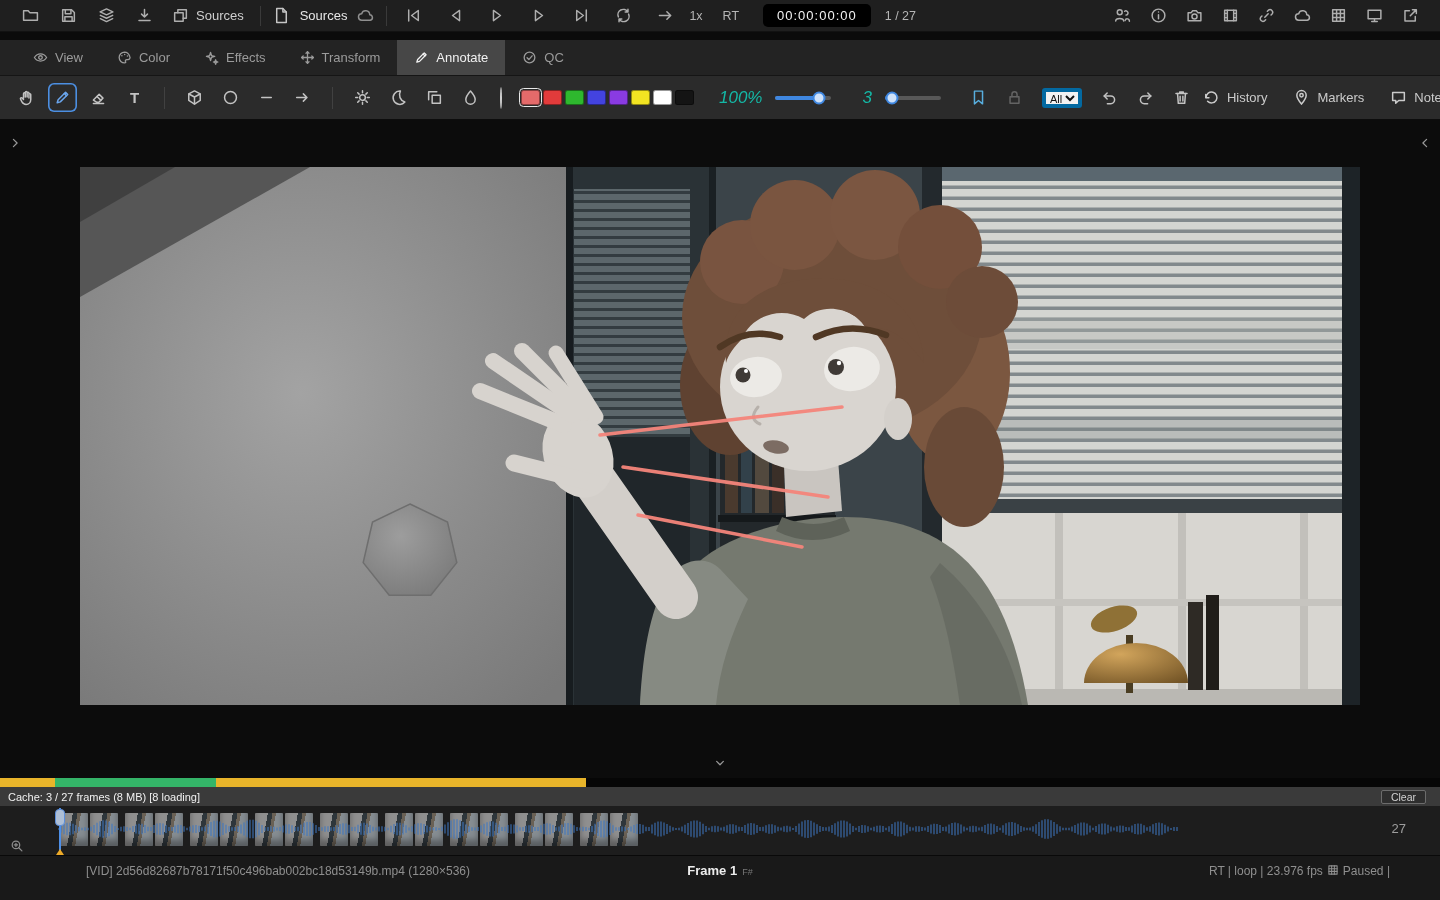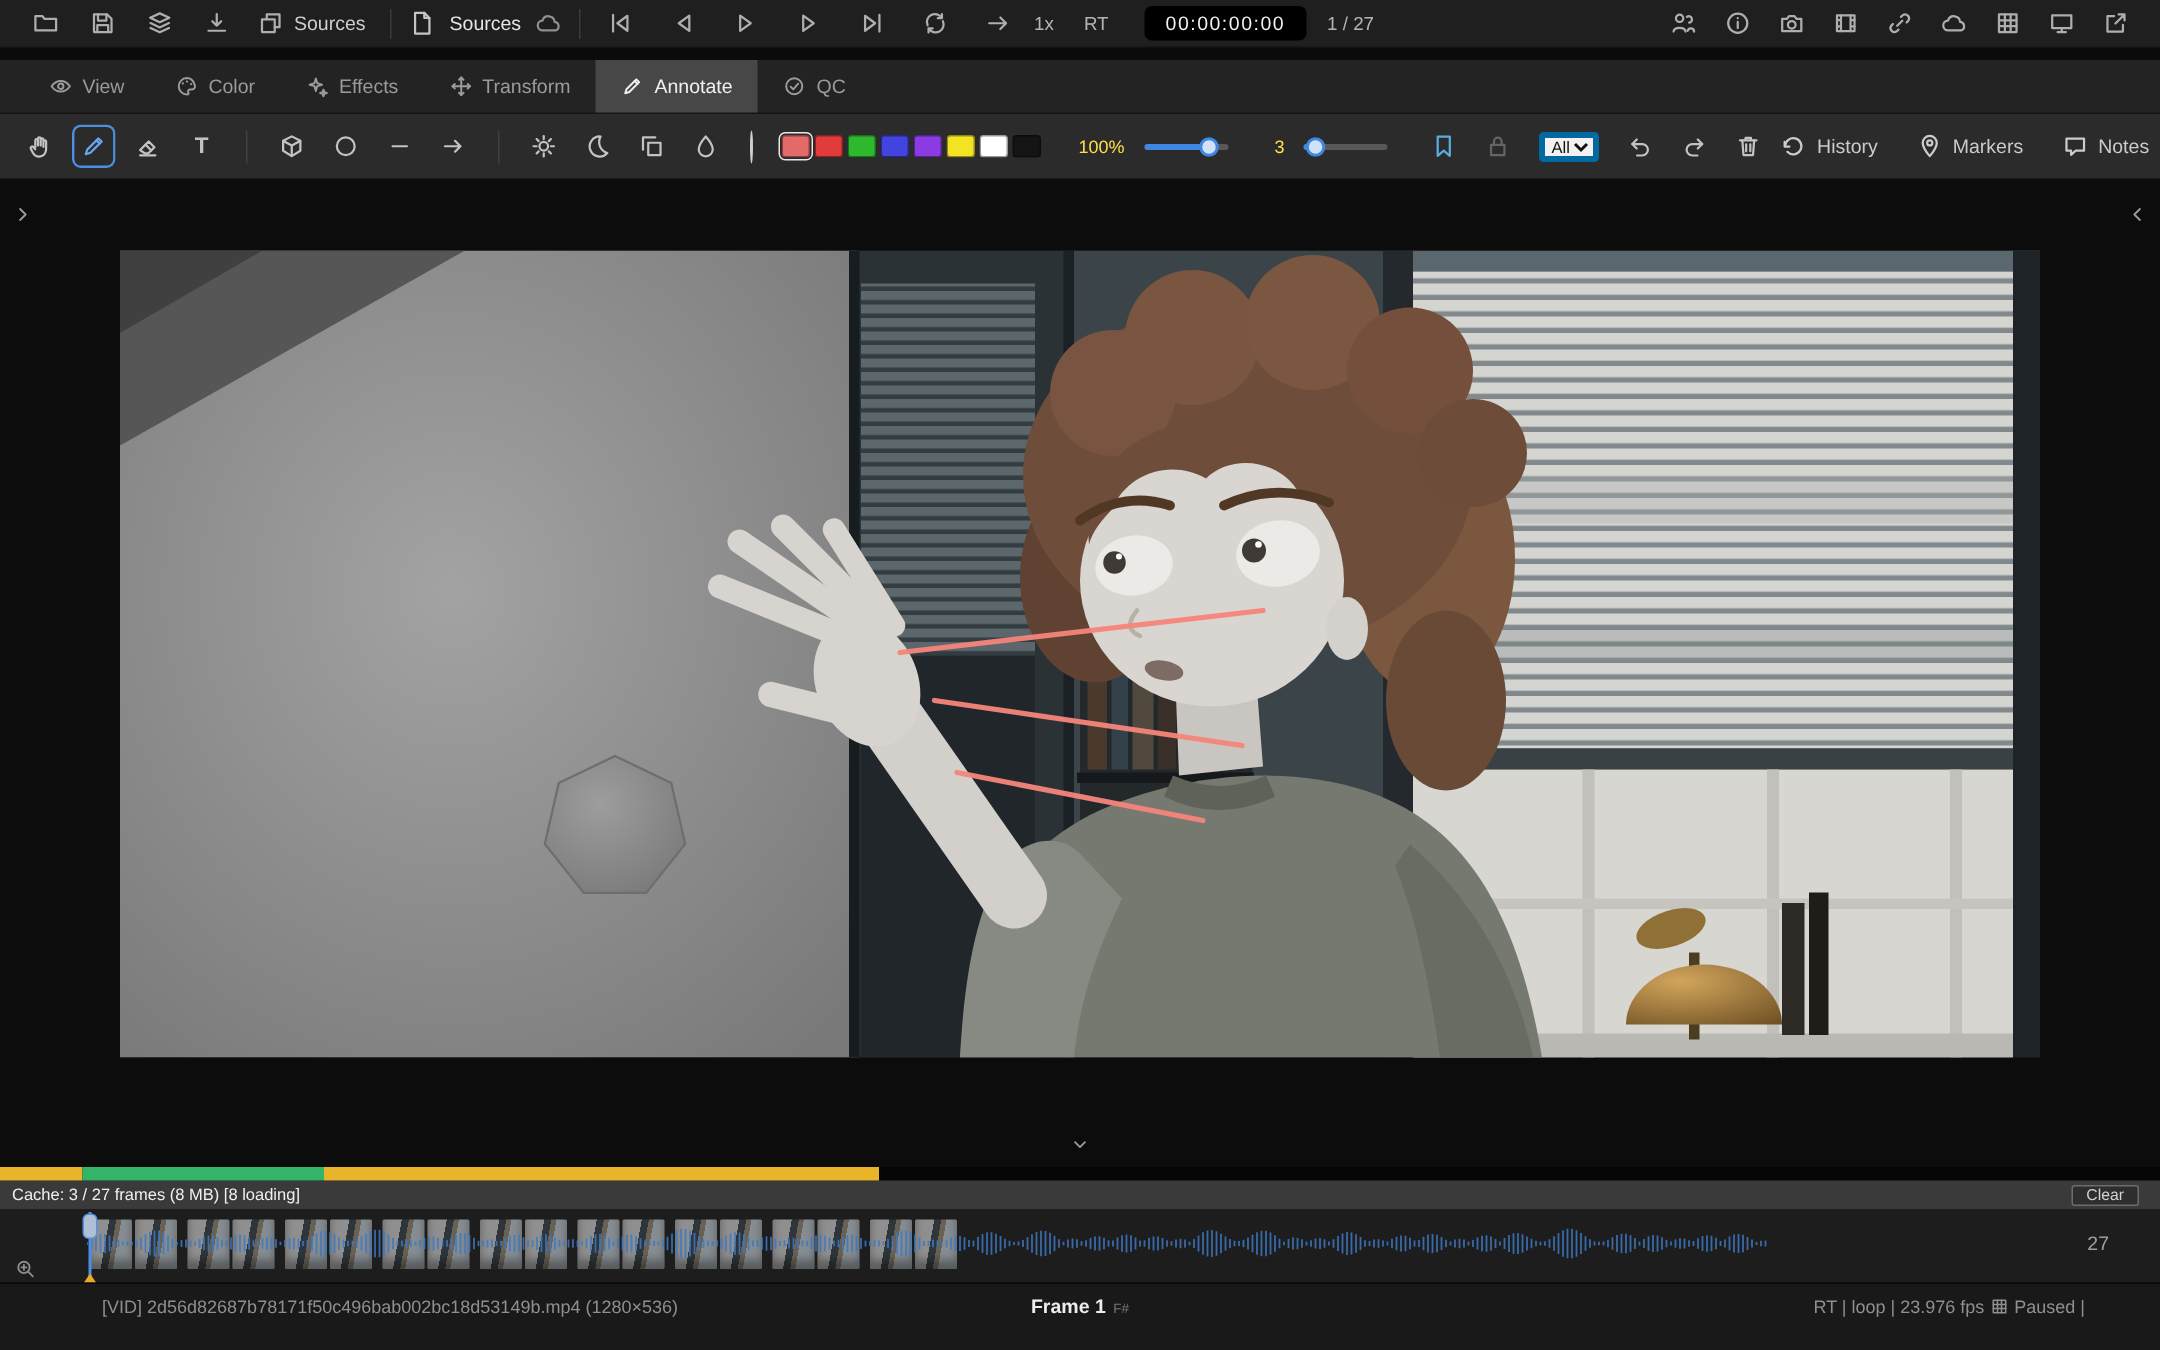--- a/index.html
+++ b/index.html
@@ -39,21 +39,21 @@
              border-bottom:1px solid #0d0d0d; display:flex; align-items:center; padding:0 12px; gap:7px; }
   .tool { width:29px; height:29px; border-radius:6px; display:flex; align-items:center;
           justify-content:center; color:#c3c3c3; flex:0 0 auto; }
   .tool.selected { box-shadow:inset 0 0 0 1.6px #4c8fe2; color:#6aa5ec; }
   .t-glyph { font-size:15px; font-weight:bold; }
   .tdiv { width:1px; height:22px; background:#414141; margin:0 8px; flex:0 0 auto; }
   .brush-preview { width:22px; height:22px; border:1.6px solid #cfcfcf; border-radius:50%; margin:0 8px; }
   .palette { display:flex; align-items:center; gap:3px; margin:0 10px 0 4px; }
   .swatch { width:19px; height:15px; border-radius:2.5px; border:1px solid rgba(0,0,0,.4); }
   .swatch.selected { outline:1.6px solid #e8e8e8; outline-offset:1px; }
-  .slider-lbl { font-size:12px; color:#fde047; margin:0 6px 0 8px; }
+  .slider-lbl { font-size:17px; color:#14b8a6; margin:0 6px 0 8px;font-style:italic; }
   .slider { position:relative; width:56px; height:4px; background:#585858; border-radius:2px; flex:0 0 auto; }
   .slider .fill { position:absolute; left:0; top:0; bottom:0; background:#3f87e0; border-radius:2px; }
   .slider .sthumb { position:absolute; top:50%; transform:translate(-50%,-50%); width:13px; height:13px;
                     border-radius:50%; background:#cfe2fa; border:2px solid #3f87e0; }
   .bookmark-btn { color:#58aede; } .lock-btn { color:#646464; }
   .scope-select { width:40px; height:20px; font-size:11px; border-radius:3px; border:4px solid #0369a1;
                   background:#f2f2f2; color:#111; margin:0 6px; }
   .toolbar-right { margin-left:auto; display:flex; align-items:center; gap:26px; padding-right:16px; }
   .label-btn { display:flex; align-items:center; gap:7px; font-size:13px; color:#cbcbcb; }
 
@@ -95,26 +95,26 @@
                      background:#aebfd6; border:1px solid #5b8edc; }
   .marker-caret { position:absolute; left:54px; bottom:-3px; width:0; height:0;
                   border-left:6px solid transparent; border-right:6px solid transparent;
                   border-bottom:9px solid #eda built; }
   .marker-caret { border-bottom:9px solid #edaa28; }
   .zoom-tool { position:absolute; left:10px; top:33px; color:#8d8d8d; }
 
   
   .statusbar { position:absolute; top:855px; left:0; right:0; height:45px; background:#191919;
                border-top:1px solid #090909; display:flex; align-items:flex-start; padding:8px 16px 0; }
-  .media-info { margin-left:52px; font-size:12px; color:#8f8f8f; }
+  .media-info { margin-left:70px; font-size:12px; color:#8f8f8f; }
   .frame-center { position:absolute; left:50%; transform:translateX(-50%); top:7px;
                   display:flex; align-items:baseline; gap:5px; }
   .frame-label { font-size:13px; font-weight:bold; color:#ededed; }
   .frame-unit { font-size:9px; color:#777; }
-  .playback-info { margin-left:auto; margin-right:34px; display:flex; align-items:center; gap:4px;
+  .playback-info { margin-left:auto; margin-right:34px; display:flex; align-items:flex-start; gap:4px;
                    font-size:12px; color:#8f8f8f; }
 </style>
 </head>
 <body>
 
 <svg class="sprite" xmlns="http://www.w3.org/2000/svg">
   <symbol id="i-folder" viewBox="0 0 16 16">
       <path d="M1.5 12.5v-9h4.3l1.5 1.8h7.2v7.2z"></path>
     </symbol>
   <symbol id="i-save" viewBox="0 0 16 16">

